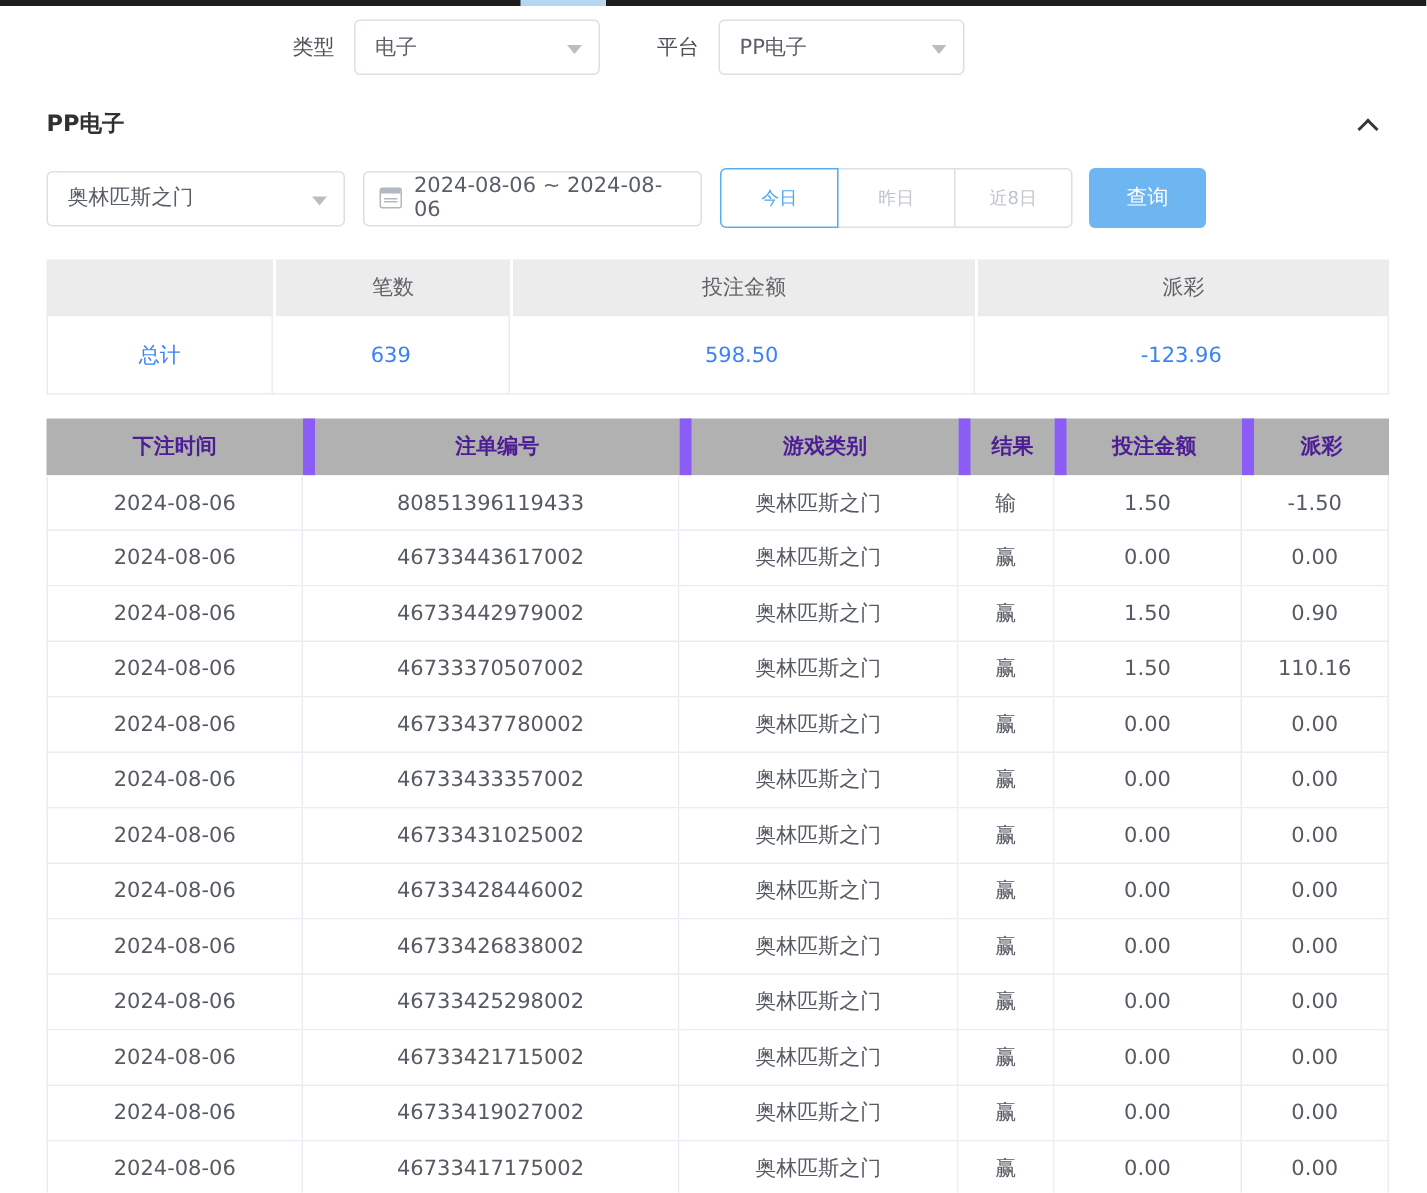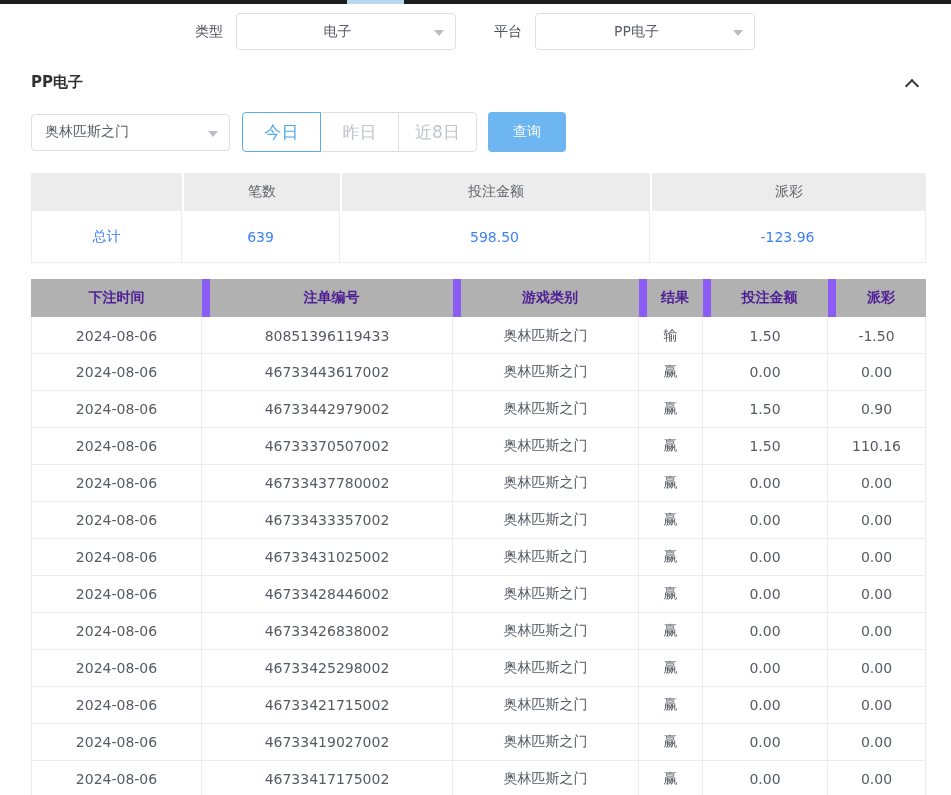--- a/index.html
+++ b/index.html
@@ -14,21 +14,21 @@
   .top-bar .accent { position:absolute; top:0; left:347px; width:57px; height:4px; background:#b7d7f1; }
 
   
   .top-filter { display:flex; align-items:center; margin:9px 0 0 195px; height:37px; }
   .field-label { color:#4c5058; margin-right:13px; }
   .select-box {
     position:relative; height:37px; border:1px solid #dcdfe6; border-radius:4px;
     background:#fff; display:flex; align-items:center; padding:0 30px 0 13px;
     color:#5a5e66; cursor:pointer;
   }
-  .select-box.w200 { width:220px;justify-content:center; }
+  .select-box.w200 { width:164px; }
   .select-box.w199 { width:199px; }
   .caret-down {
     position:absolute; right:11px; top:16px; width:0; height:0;
     border-left:5px solid transparent; border-right:5px solid transparent;
     border-top:6px solid #b9bdc6;
   }
   .gap38 { width:38px; }
 
   
   .section-header { display:flex; align-items:center; justify-content:space-between;
@@ -45,21 +45,21 @@
     color:#5a5e66; cursor:pointer;
   }
   .cal-icon { position:relative; width:15px; height:14px; border:1px solid #b3b7bf; border-radius:2px;
     margin-right:8px; flex:0 0 auto; }
   .cal-icon::before { content:""; position:absolute; left:0; top:0; right:0; height:3px; background:#b3b7bf; }
   .cal-icon::after { content:""; position:absolute; left:2px; top:6px; width:9px; height:1px;
     box-shadow:0 2px 0 #b3b7bf; background:#b3b7bf; }
   .btn-group { display:flex; margin-left:12px; }
   .btn-group .qbtn {
     width:79px; height:40px; background:#fff; border:1px solid #dcdfe6;
-    color:#c0c4cc; font-size:17px; display:flex; align-items:center; justify-content:center;
+    color:#c0c4cc; font-size:12px; display:flex; align-items:center; justify-content:center;
     cursor:pointer; margin-left:-1px;
   }
   .btn-group .qbtn:first-child { margin-left:0; border-radius:4px 0 0 4px; }
   .btn-group .qbtn:last-child { border-radius:0 4px 4px 0; }
   .btn-group .qbtn.active { border-color:#58adf1; color:#4ea7ec; position:relative; z-index:2; }
   .search-btn {
     width:78px; height:40px; margin-left:11px; background:#6db6f2; border:none; border-radius:4px;
     color:#fff; font-size:14px; display:flex; align-items:center; justify-content:center; cursor:pointer;text-align:center;
   }
 
@@ -113,20 +113,24 @@
 
 <div class="section-header">
   <span class="section-title">PP电子</span>
   <span class="chev-up"></span>
 </div>
 
 <div class="filter-row">
   <div class="select-box w199">
     <span>奥林匹斯之门</span>
     <span class="caret-down"></span>
+  </div>
+  <div class="date-box">
+    <span class="cal-icon"></span>
+    <span>2024-08-06 ~ 2024-08-06</span>
   </div>
   <div class="btn-group">
     <div class="qbtn active">今日</div>
     <div class="qbtn">昨日</div>
     <div class="qbtn">近8日</div>
   </div>
   <button class="search-btn">查询</button>
 </div>
 
 <table class="summary-table">

